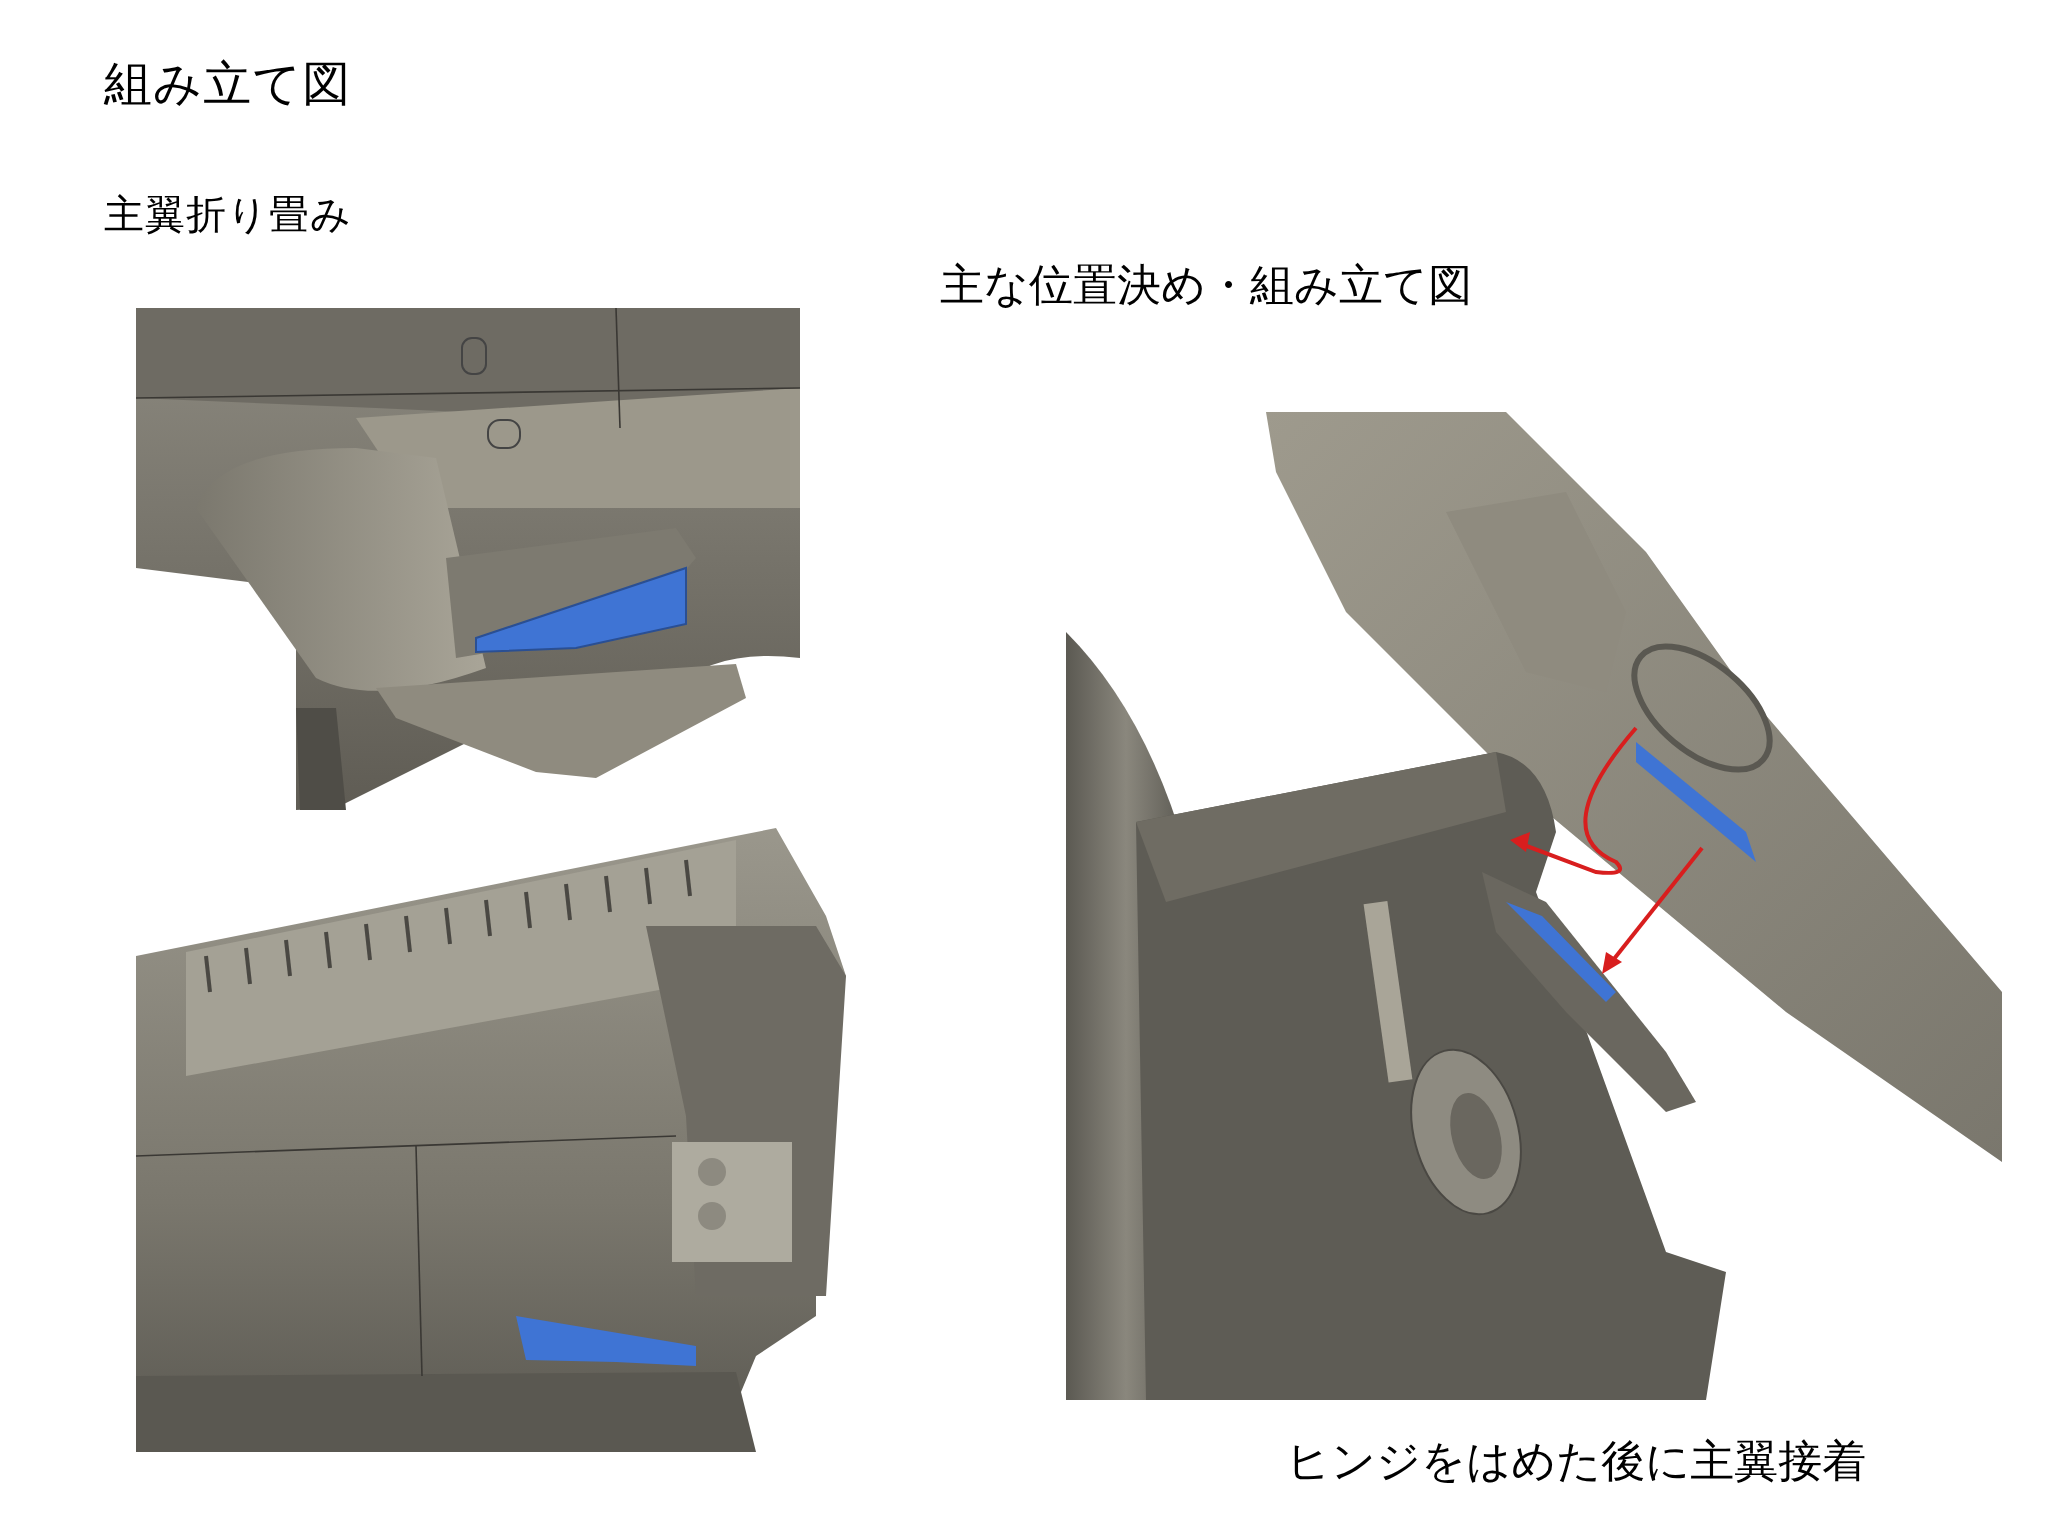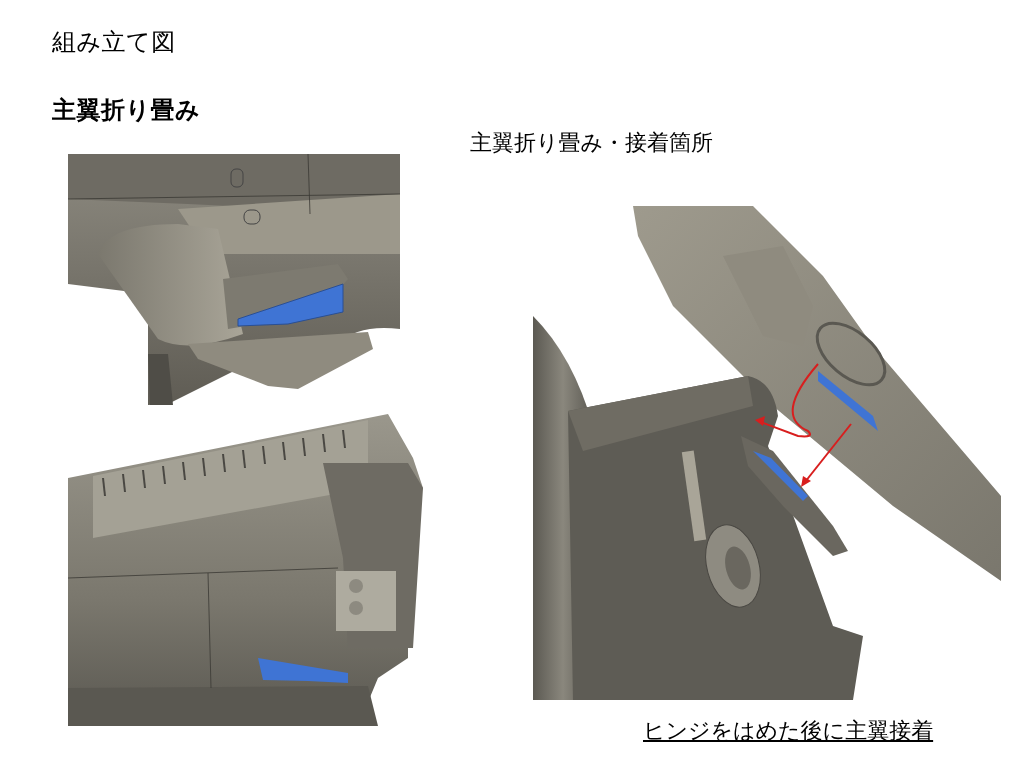--- a/index.html
+++ b/index.html
@@ -1,30 +1,30 @@
 <!DOCTYPE html>
 <html><head>
 <meta charset="utf-8">
 <style>
   html, body { margin: 0; padding: 0; }
   body { width: 1024px; height: 768px; background: #ffffff; position: relative; overflow: hidden;
          font-family: "DejaVu Sans", sans-serif; color: #000; }
   .h1 { position: absolute; left: 52px; top: 26px; font-size: 24px; font-weight: normal; letter-spacing: 0.5px; }
-  .h2 { position: absolute; left: 52px; top: 94px; font-size: 24px; font-weight: bold; letter-spacing: 0.5px; text-align: right; }
+  .h2 { position: absolute; left: 52px; top: 94px; font-size: 20px; font-weight: normal; letter-spacing: 0.5px; text-align: right; }
   .cap-top { position: absolute; left: 470px; top: 128px; font-size: 22px; }
-  .cap-bottom { position: absolute; left: 643px; top: 716px; font-size: 22px; text-decoration: underline; }
+  .cap-bottom { position: absolute; left: 643px; top: 716px; font-size: 22px; }
   .fig { position: absolute; overflow: hidden; }
   .fig svg { display: block; }
 </style>
 </head>
 <body>
 
 <div class="h1">組み立て図</div>
 <div class="h2">主翼折り畳み</div>
-<div class="cap-top">主翼折り畳み・接着箇所</div>
+<div class="cap-top">主な位置決め・組み立て図</div>
 <div class="cap-bottom">ヒンジをはめた後に主翼接着</div>
 
 <div class="fig" style="left:68px; top:154px; width:332px; height:251px;">
   <svg width="332" height="251" viewBox="0 0 332 251">
     <defs>
       <linearGradient id="g1" x1="0" y1="0" x2="0" y2="1">
         <stop offset="0" stop-color="#8d8a80"></stop>
           <stop offset="1" stop-color="#5f5c54"></stop>
       </linearGradient>
       <linearGradient id="g1b" x1="0" y1="0" x2="1" y2="0">

